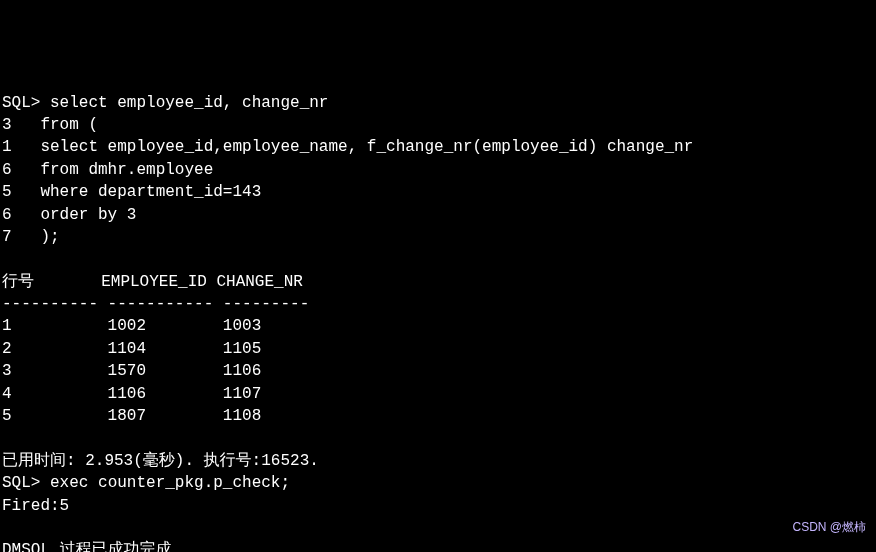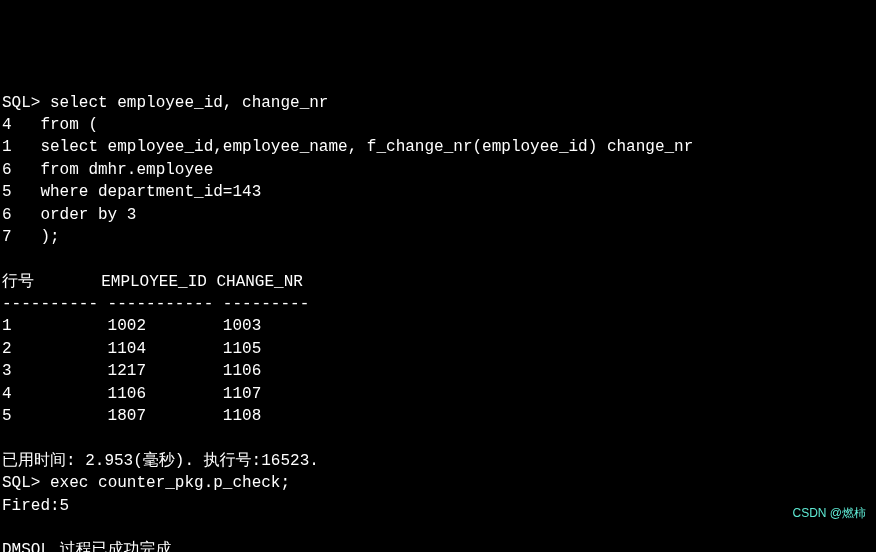--- a/index.html
+++ b/index.html
@@ -18,47 +18,47 @@
       height: 552px;
       overflow: hidden;
       white-space: pre;
     }
     .terminal {
       white-space: pre;
     }
     .watermark {
       position: absolute;
       right: 10px;
-      bottom: 30px;
-      color: #5eead4;
+      bottom: 16px;
+      color: #c4b5fd;
       font-size: 12px;
       font-family: sans-serif;
     }
     .dashes {
       letter-spacing: 0;
     }
   </style>
 </head>
 <body>
 
 
 
 <div class="terminal"><span>SQL&gt; </span><span>select employee_id, change_nr</span>
-<span>4   from (</span>
+<span>3   from (</span>
 <span>1   select employee_id,employee_name, f_change_nr(employee_id) change_nr</span>
 <span>6   from dmhr.employee</span>
 <span>5   where department_id=143</span>
 <span>6   order by 3</span>
 <span>7   );</span>
 <span></span>
 <span>行号       EMPLOYEE_ID CHANGE_NR</span>
 <span class="dashes">---------- ----------- ---------</span>
 <span>1          1002        1003</span>
 <span>2          1104        1105</span>
-<span>3          1217        1106</span>
+<span>3          1570        1106</span>
 <span>4          1106        1107</span>
 <span>5          1807        1108</span>
 <span></span>
 <span>已用时间: 2.953(毫秒). 执行号:16523.</span>
 <span>SQL&gt; </span><span>exec counter_pkg.p_check;</span>
 <span>Fired:5</span>
 <span></span>
 <span>DMSQL 过程已成功完成</span>
 
 </div>

